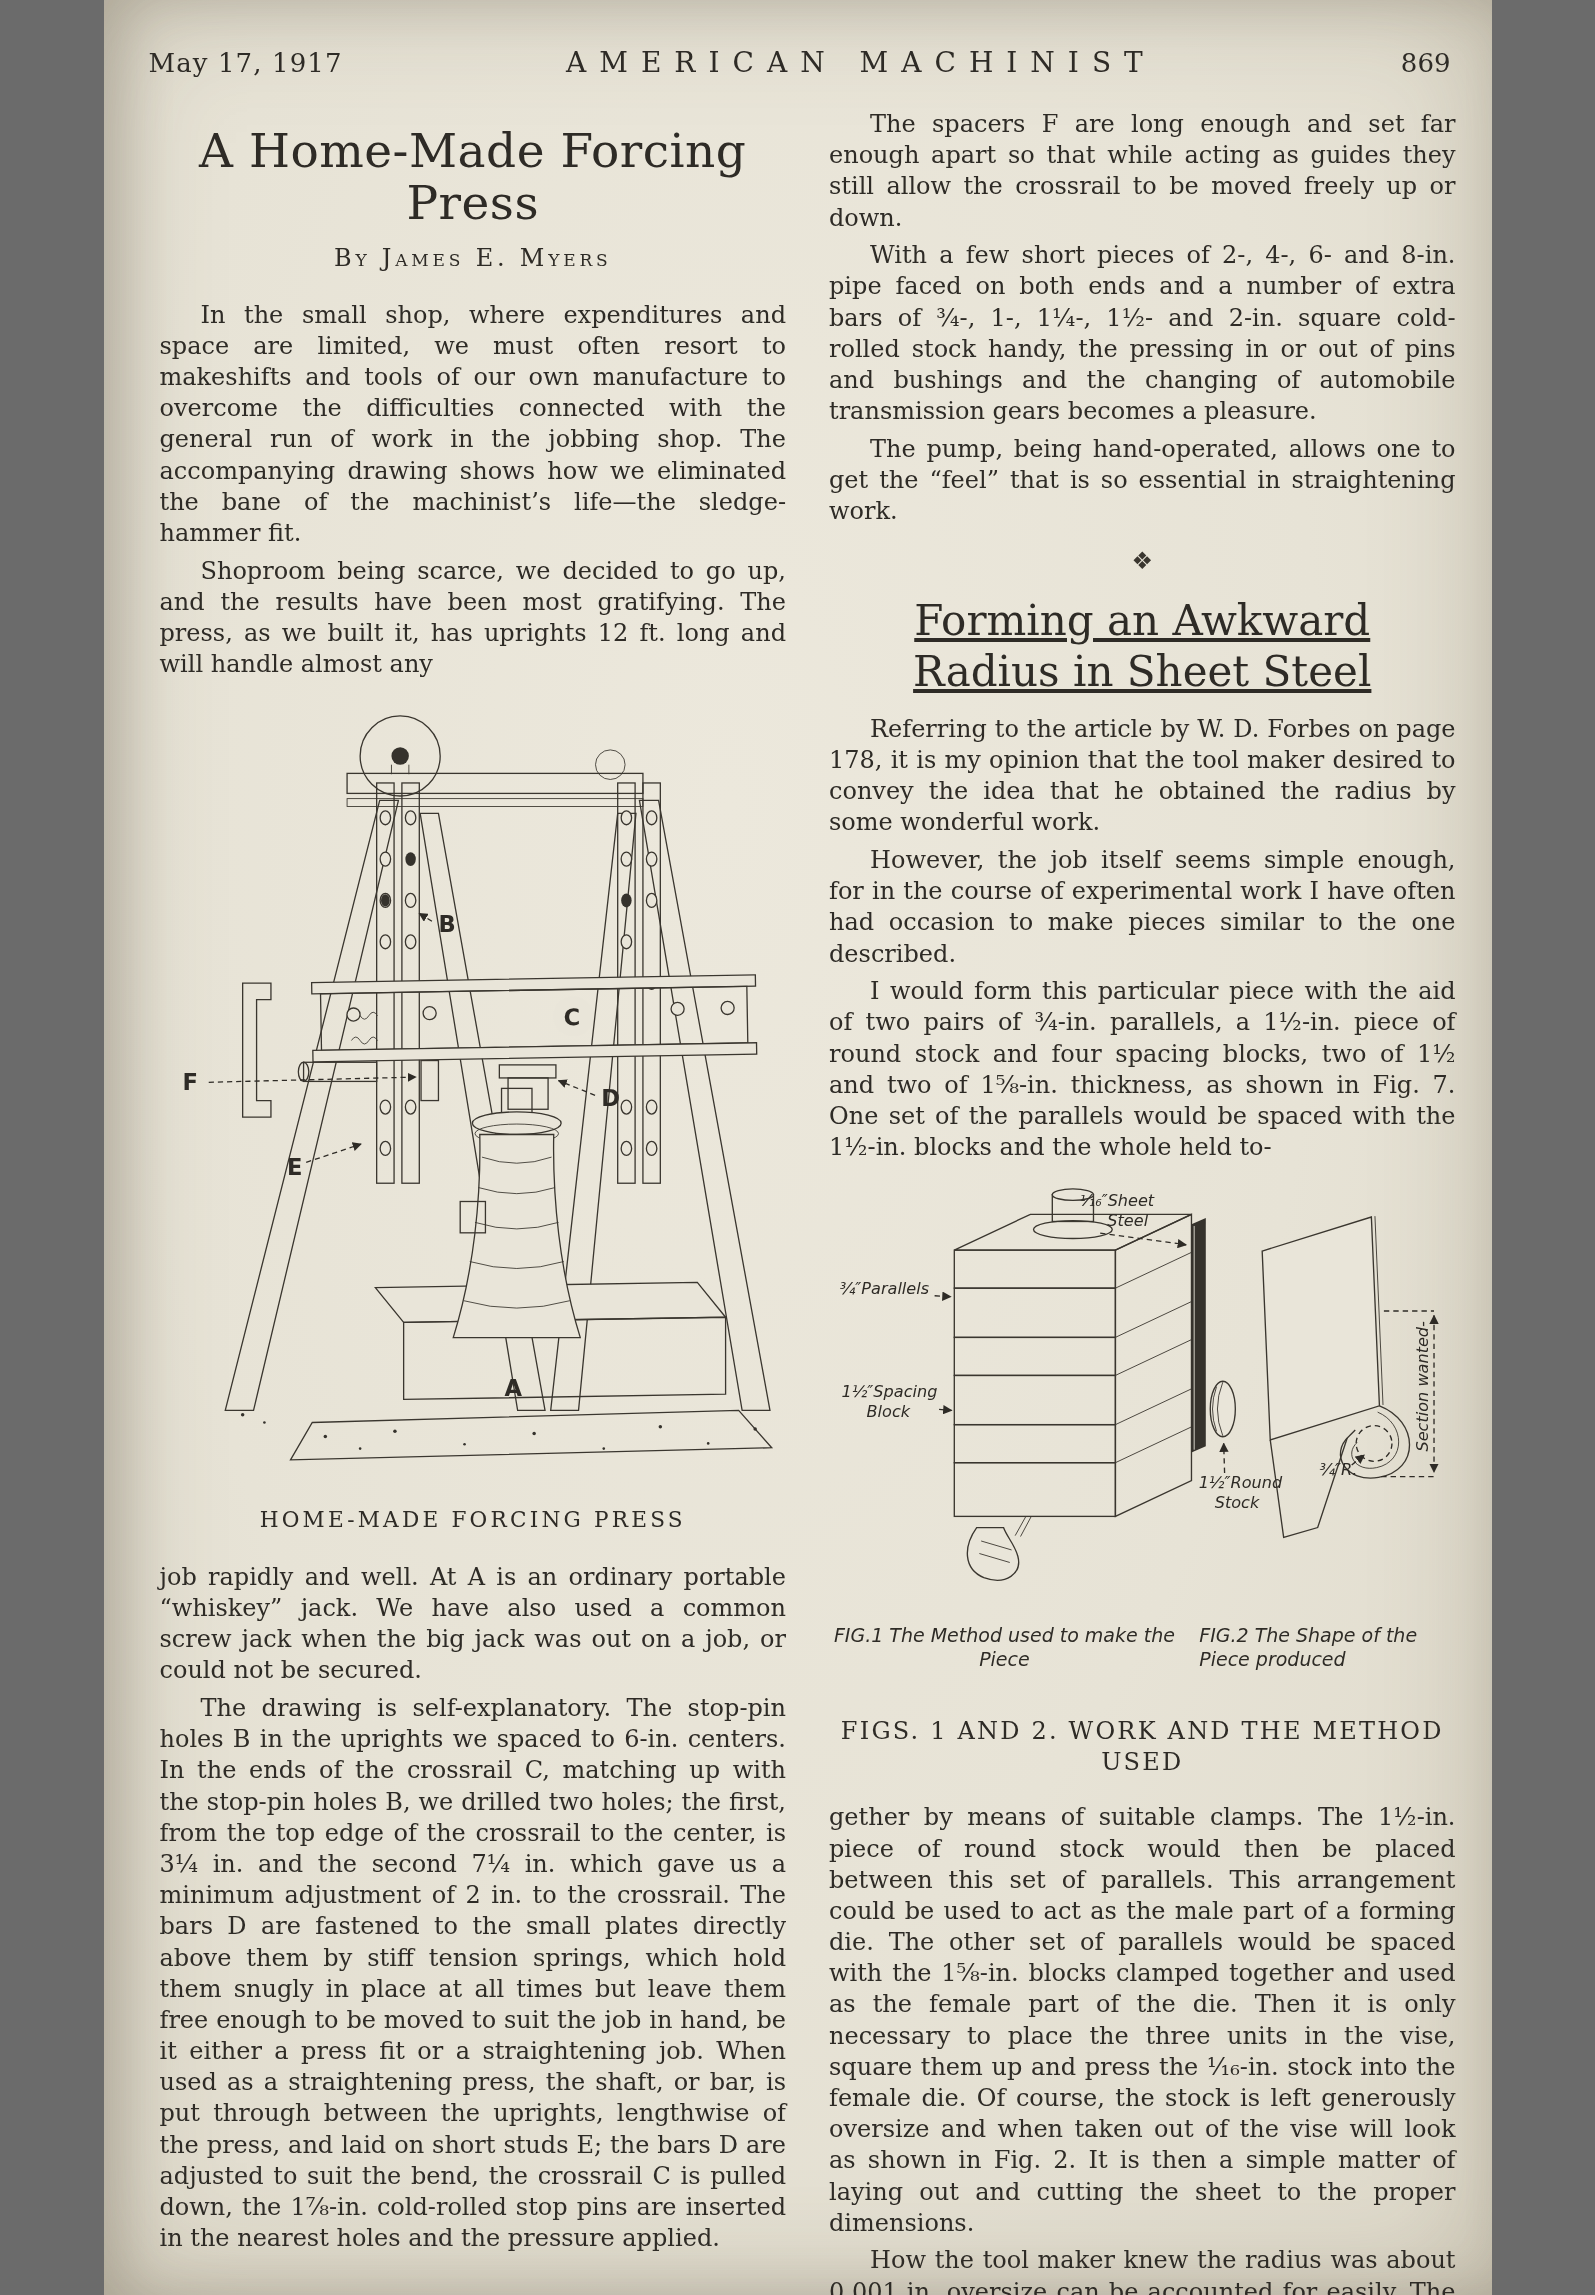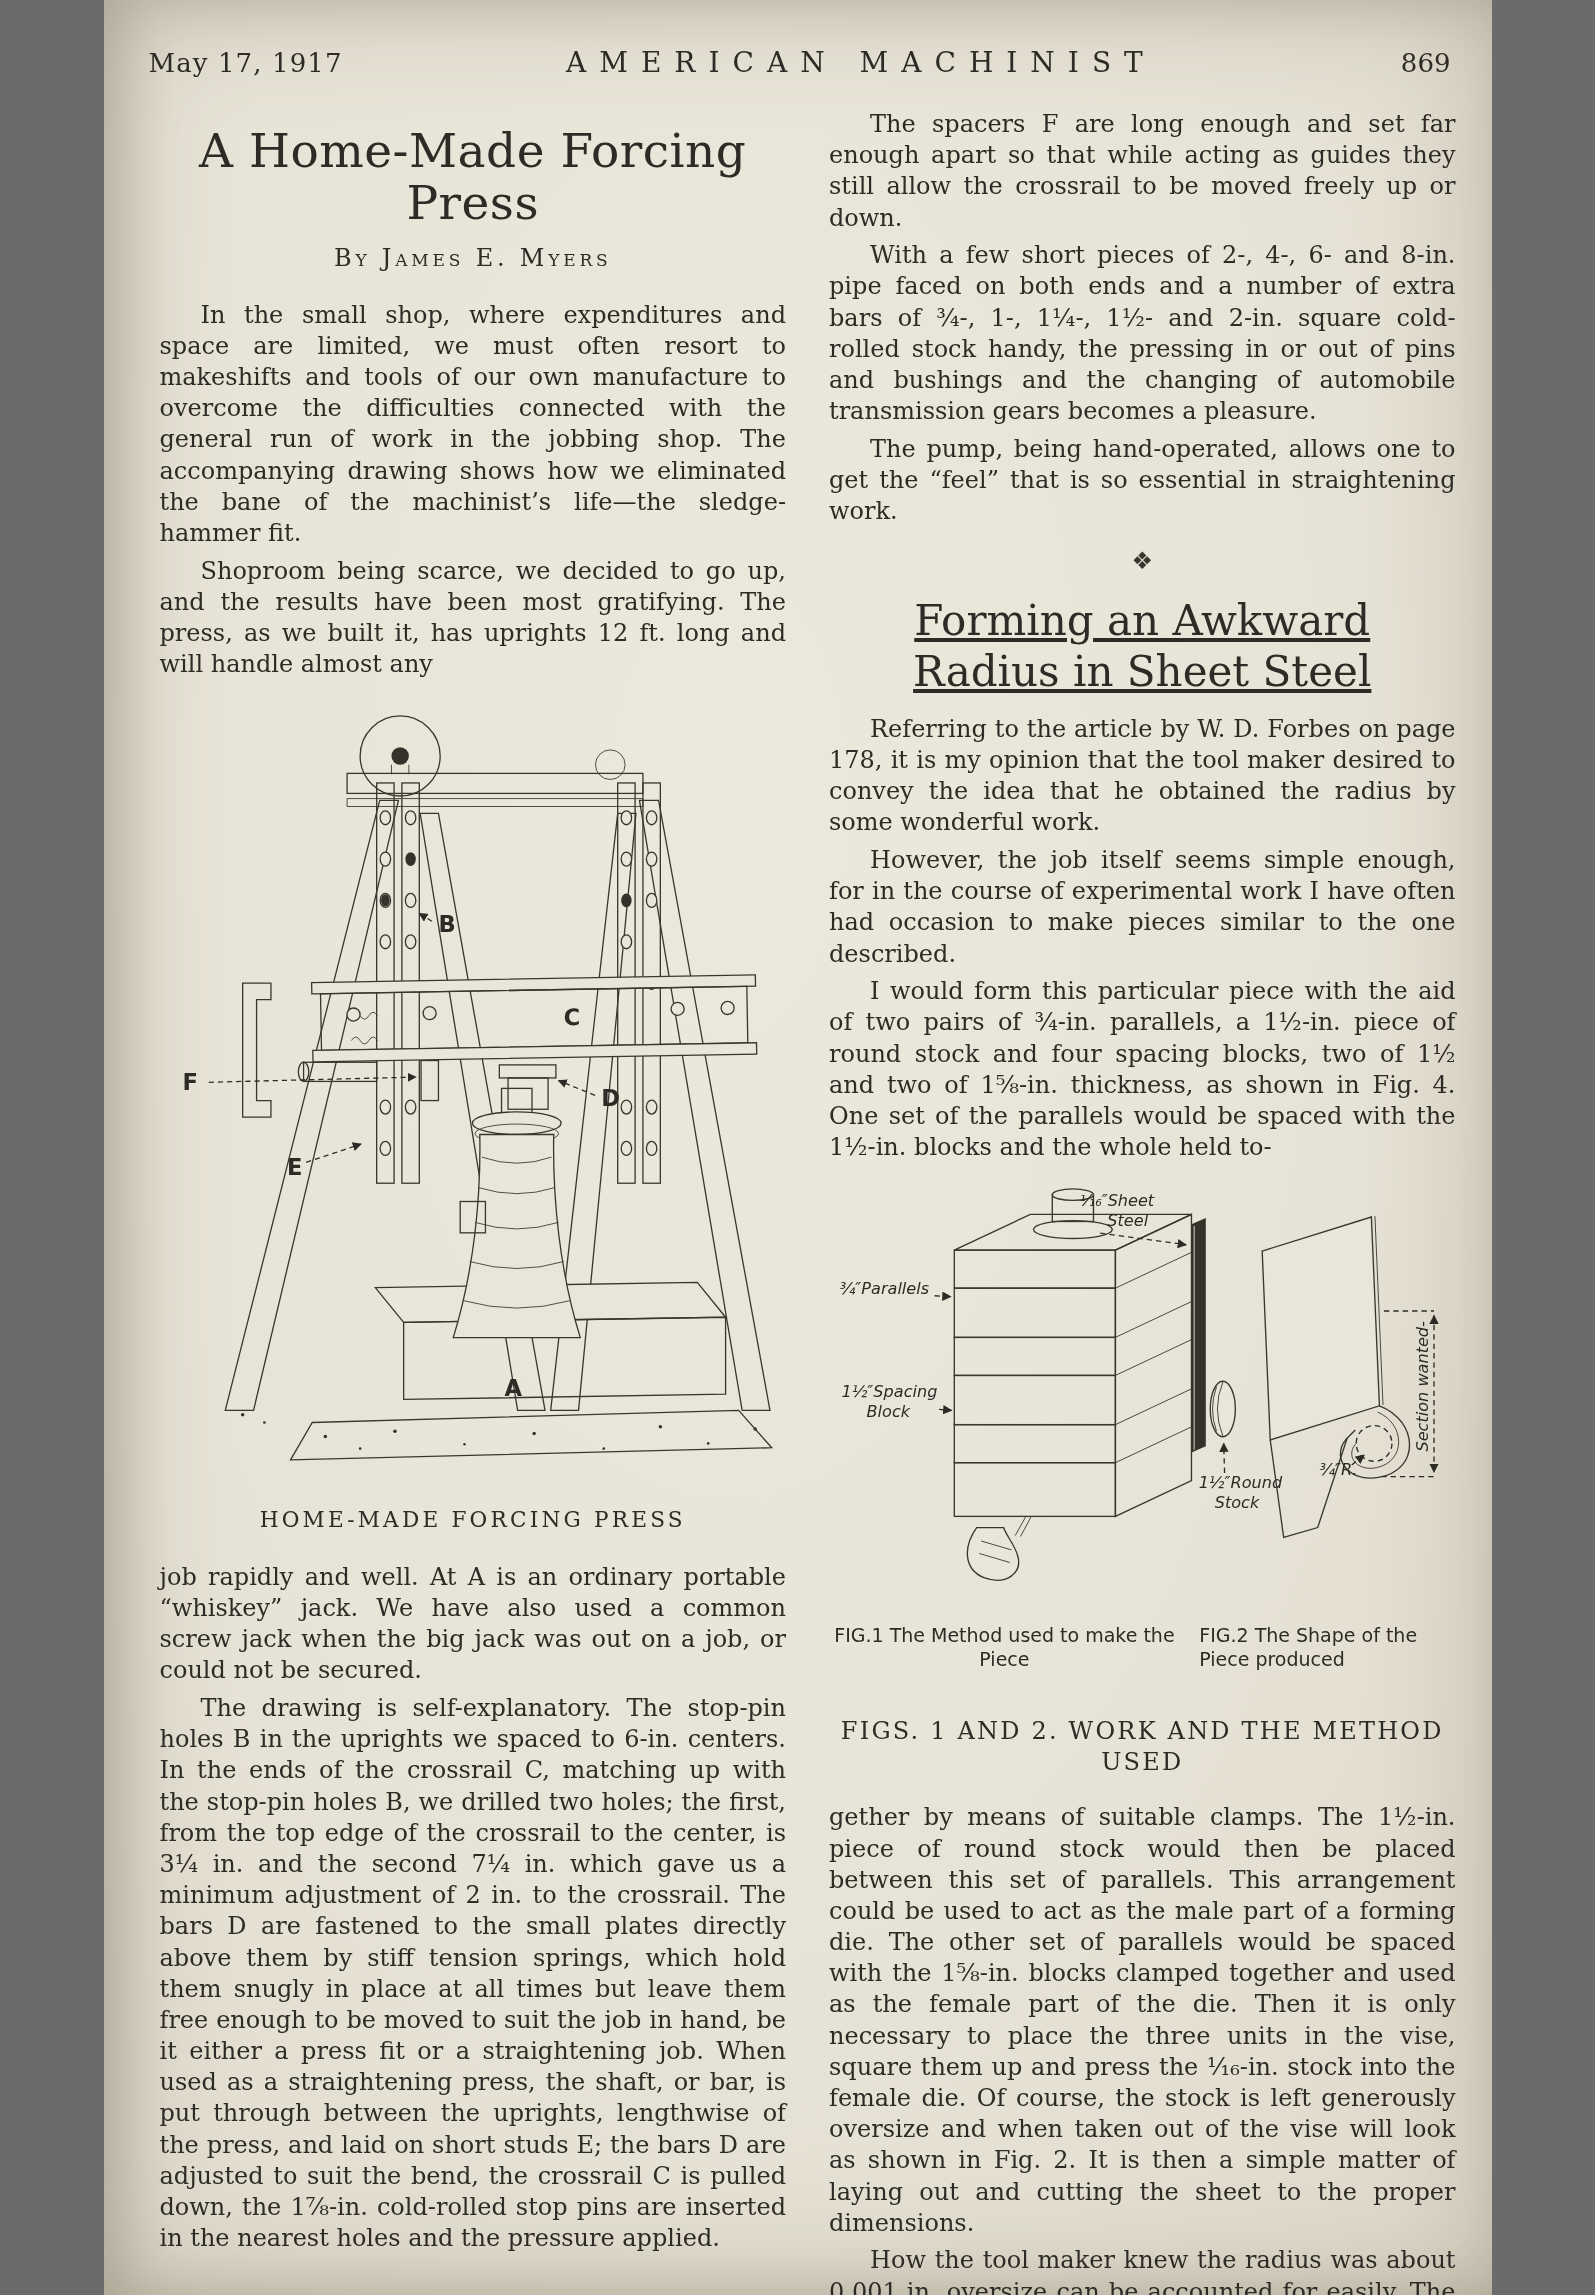--- a/index.html
+++ b/index.html
@@ -26,21 +26,21 @@
   h1.a1-title{font-size:47px;font-weight:normal;text-align:center;margin:16px 5.4px 15px;letter-spacing:0.5px;line-height:1.1;}
   h2.a2-title{font-size:42px;font-weight:normal;text-align:center;margin:18.3px 32px 16px;line-height:1.22;text-decoration:underline;}
   .byline{font-variant:small-caps;text-align:center;font-size:24px;letter-spacing:3.8px;margin:0 0 25px;}
   .col p{margin:0 0 6.5px;text-indent:41px;}
   .col p.cont{text-indent:0;}
   figure{margin:0;}
   figure.press-figure{margin:29px 0 0;}
   .press-caption{text-align:center;font-size:21.6px;letter-spacing:3.2px;margin:22px 0 28px;text-indent:0;}
   .ornament{text-align:center;font-size:24px;margin:18.3px 0 14px;color:#3a362f;}
   figure.radius-figure{margin:19.4px 0 0;}
-  .figcaps{display:flex;gap:19.4px;font-family:"DejaVu Sans","Liberation Sans",sans-serif;font-size:19px;line-height:1.25;margin-top:3.2px;}
+  .figcaps{display:flex;gap:19.4px;font-family:"DejaVu Sans","Liberation Sans",sans-serif;font-size:19px;line-height:1.25;margin-top:3.2px;font-style:italic;}
   .figcaps .c1{flex:0 0 56%;text-align:center;}
   .figcaps .c2{flex:1;text-align:left;}
   .combined-caption{text-align:center;font-size:24px;letter-spacing:2.2px;margin:44px 0 24px;}
   svg{display:block;width:100%;height:auto;}
   svg .ln{fill:none;stroke:#3a362f;stroke-width:3;}
   svg .ln2{fill:none;stroke:#3a362f;stroke-width:2;}
   svg .paper{fill:#e9e5d9;stroke:#3a362f;stroke-width:3;}
   svg .dark{fill:#35322c;stroke:none;}
   svg .dash{fill:none;stroke:#2e2b26;stroke-width:3;stroke-dasharray:12 9;}
   svg text.biglabel{font-family:"DejaVu Sans","Liberation Sans",sans-serif;font-weight:bold;font-size:52px;fill:#2e2b26;}
@@ -201,21 +201,21 @@
       <p>The spacers F are long enough and set far enough apart so that while acting as guides they still allow the crossrail to be moved freely up or down.</p>
       <p>With a few short pieces of 2-, 4-, 6- and 8-in. pipe faced on both ends and a number of extra bars of ¾-, 1-, 1¼-, 1½- and 2-in. square cold-rolled stock handy, the pressing in or out of pins and bushings and the changing of automobile transmission gears becomes a pleasure.</p>
       <p>The pump, being hand-operated, allows one to get the “feel” that is so essential in straightening work.</p>
 
       <div class="ornament">❖</div>
 
       <h2 class="a2-title">Forming an Awkward Radius in Sheet Steel</h2>
 
       <p>Referring to the article by W. D. Forbes on page 178, it is my opinion that the tool maker desired to convey the idea that he obtained the radius by some wonderful work.</p>
       <p>However, the job itself seems simple enough, for in the course of experimental work I have often had occasion to make pieces similar to the one described.</p>
-      <p>I would form this particular piece with the aid of two pairs of ¾-in. parallels, a 1½-in. piece of round stock and four spacing blocks, two of 1½ and two of 1⅝-in. thickness, as shown in Fig. 4.  One set of the parallels would be spaced with the 1½-in. blocks and the whole held to-</p>
+      <p>I would form this particular piece with the aid of two pairs of ¾-in. parallels, a 1½-in. piece of round stock and four spacing blocks, two of 1½ and two of 1⅝-in. thickness, as shown in Fig. 7.  One set of the parallels would be spaced with the 1½-in. blocks and the whole held to-</p>
 
       <figure class="radius-figure">
         <svg viewBox="0 0 1400 980" role="img" style="font-size:45px">
           <defs>
             <pattern id="qDiag" width="14" height="14" patternUnits="userSpaceOnUse">
               <path d="M0 14 L14 0" stroke="#3a362f" stroke-width="1.8"></path>
             </pattern>
             <pattern id="qDense" width="9" height="9" patternUnits="userSpaceOnUse">
               <path d="M0 9 L9 0" stroke="#3a362f" stroke-width="1.6"></path>
             </pattern>

